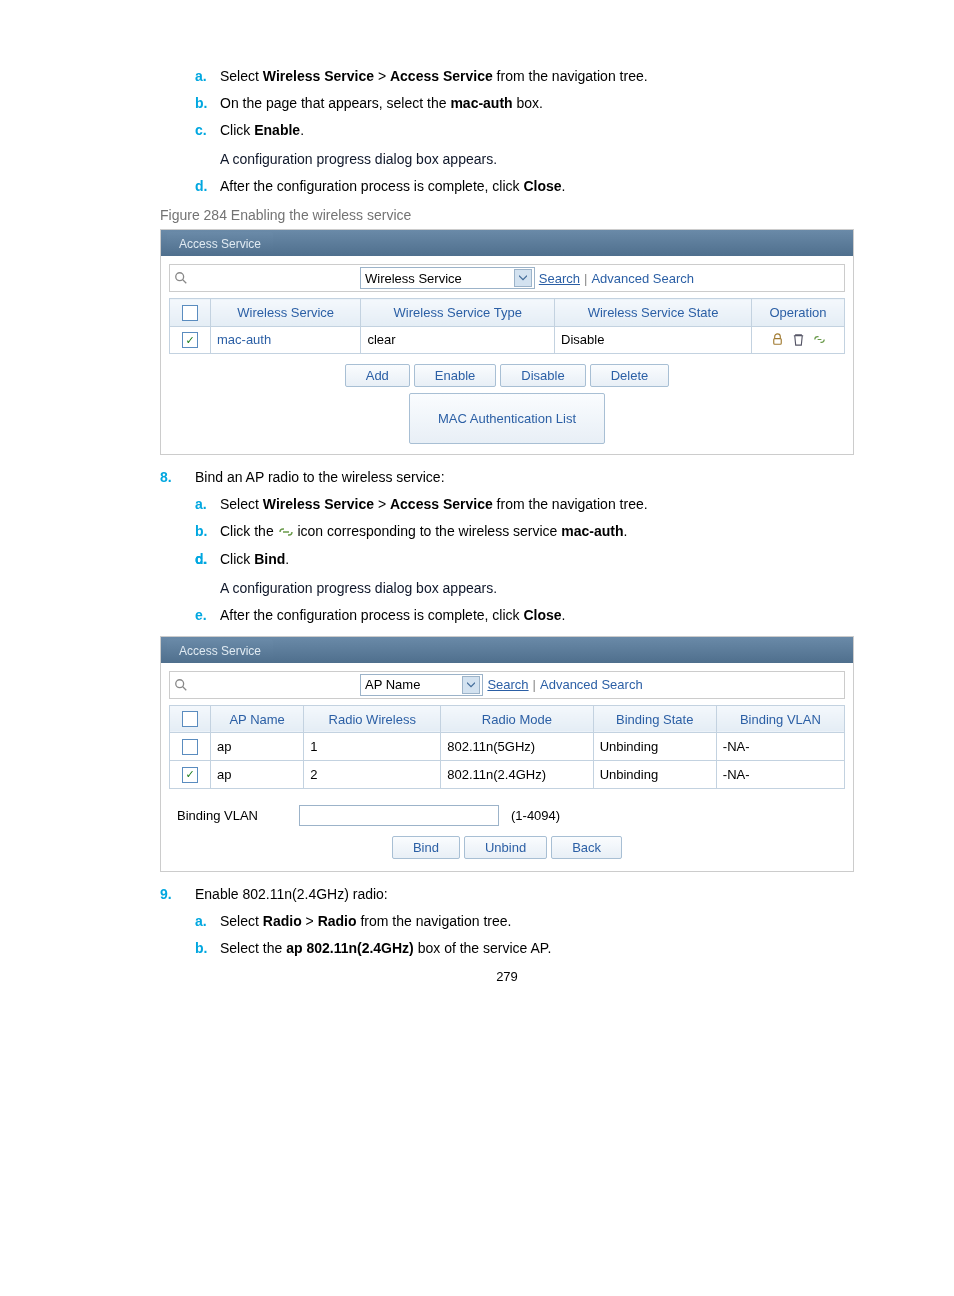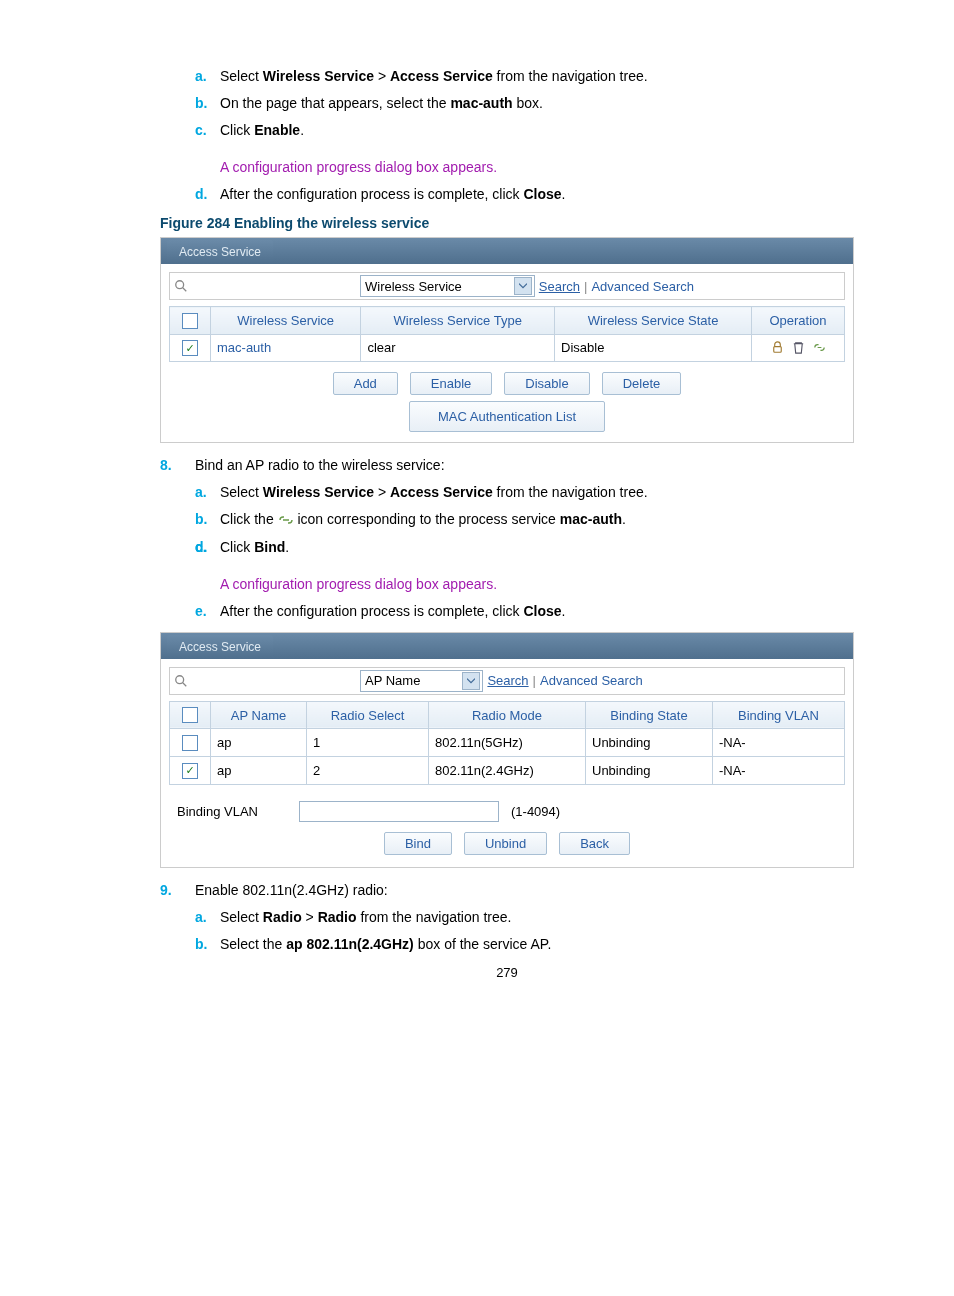--- a/index.html
+++ b/index.html
@@ -28,38 +28,38 @@
     padding-left: 25px;
   }
   ol.steps-abc > li .letter {
     position: absolute;
     left: 0;
     color: #00A7E0;
     font-weight: bold;
   }
   ol.steps-abc .indent-text {
     display: block;
-    margin-top: 16px;
-    color: #a21caf;
+    margin-top: 8px;
+    color: #0f172a;
   }
   .main-num-item {
     margin: 12px 0 6px 0;
     position: relative;
     padding-left: 35px;
     line-height: 1.5;
   }
   .main-num-item .num {
     position: absolute;
     left: 0;
     color: #00A7E0;
     font-weight: bold;
   }
   .fig-caption {
-    color: #0c4a6e;
-    font-weight: bold;
+    color: #737373;
+    font-weight: normal;
     font-size: 14px;
     margin: 10px 0 6px 0;
   }
   b { font-weight: bold; }
   .screenshot-box {
     border: 1px solid #ccc;
     margin: 4px 0 12px 0;
     background: #fff;
   }
   .tab-bar {
@@ -147,21 +147,21 @@
     align-items: center;
     justify-content: center;
     background: #fff;
     font-size: 11px;
     color: #1a7a1a;
     vertical-align: middle;
   }
   .btn-row {
     display: flex;
     justify-content: center;
-    gap: 12px;
+    gap: 4px;
     margin: 10px 0 6px 0;
   }
   .ui-btn {
     border: 1px solid #a8bfd4;
     background: linear-gradient(#fafcfe, #e8eff6);
     color: #2b5fa5;
     font-size: 13px;
     padding: 3px 20px;
     cursor: pointer;
     border-radius: 2px;
@@ -284,40 +284,40 @@
       </tr>
     </tbody>
       </table>
     <div class="btn-row">
       <button class="ui-btn">Add</button>
       <button class="ui-btn">Enable</button>
       <button class="ui-btn">Disable</button>
       <button class="ui-btn">Delete</button>
     </div>
     <div style="text-align:center; margin:4px 0 10px 0">
-      <button class="ui-btn" style="padding:7px 28px">MAC Authentication List</button>
+      <button class="ui-btn" style="padding:17px 28px">MAC Authentication List</button>
     </div>
   </div>
 
   <div class="main-num-item">
     <span class="num">8.</span>
     <span>Bind an AP radio to the wireless service:</span>
   </div>
   <ol class="steps-abc">
     <li>
       <span class="letter">a.</span>
       <span>Select </span><b>Wireless Service</b><span> &gt; </span><b>Access Service</b><span> from the navigation tree.</span>
     </li>
     <li>
       <span class="letter">b.</span>
       <span>Click the </span>
       <span class="link-glyph"><svg width="16" height="10" viewBox="0 0 16 10">
             <path d="M2 5 a3 3 0 0 1 3 -3 h1 M14 5 a3 3 0 0 1 -3 3 h-1 M5 5 h6" fill="none" stroke="#6a9a4a" stroke-width="1.4"></path>
           </svg></span>
-      <span> icon corresponding to the process service </span><b>mac-auth</b><span>.</span>
+      <span> icon corresponding to the wireless service </span><b>mac-auth</b><span>.</span>
     </li>
     <li>
       <span class="letter">c.</span>
     </li>
     <li>
       <span class="letter">d.</span>
       <span>Click </span><b>Bind</b><span>.</span>
       <span class="indent-text">A configuration progress dialog box appears.</span>
     </li>
     <li>
@@ -348,21 +348,21 @@
       </div>
       <span class="link-txt">Search</span>
       <span style="color:#888">|</span>
       <span class="link-txt" style="text-decoration:none">Advanced Search</span>
     </div>
     <table class="grid">
       <tbody>
           <tr>
         <th style="width:28px"><span class="chk"></span></th>
         <th>AP Name</th>
-        <th>Radio Select</th>
+        <th>Radio Wireless</th>
         <th>Radio Mode</th>
         <th>Binding State</th>
         <th>Binding VLAN</th>
       </tr>
       <tr>
         <td style="text-align:center"><span class="chk"></span></td>
         <td>ap</td>
         <td>1</td>
         <td>802.11n(5GHz)</td>
         <td>Unbinding</td>

